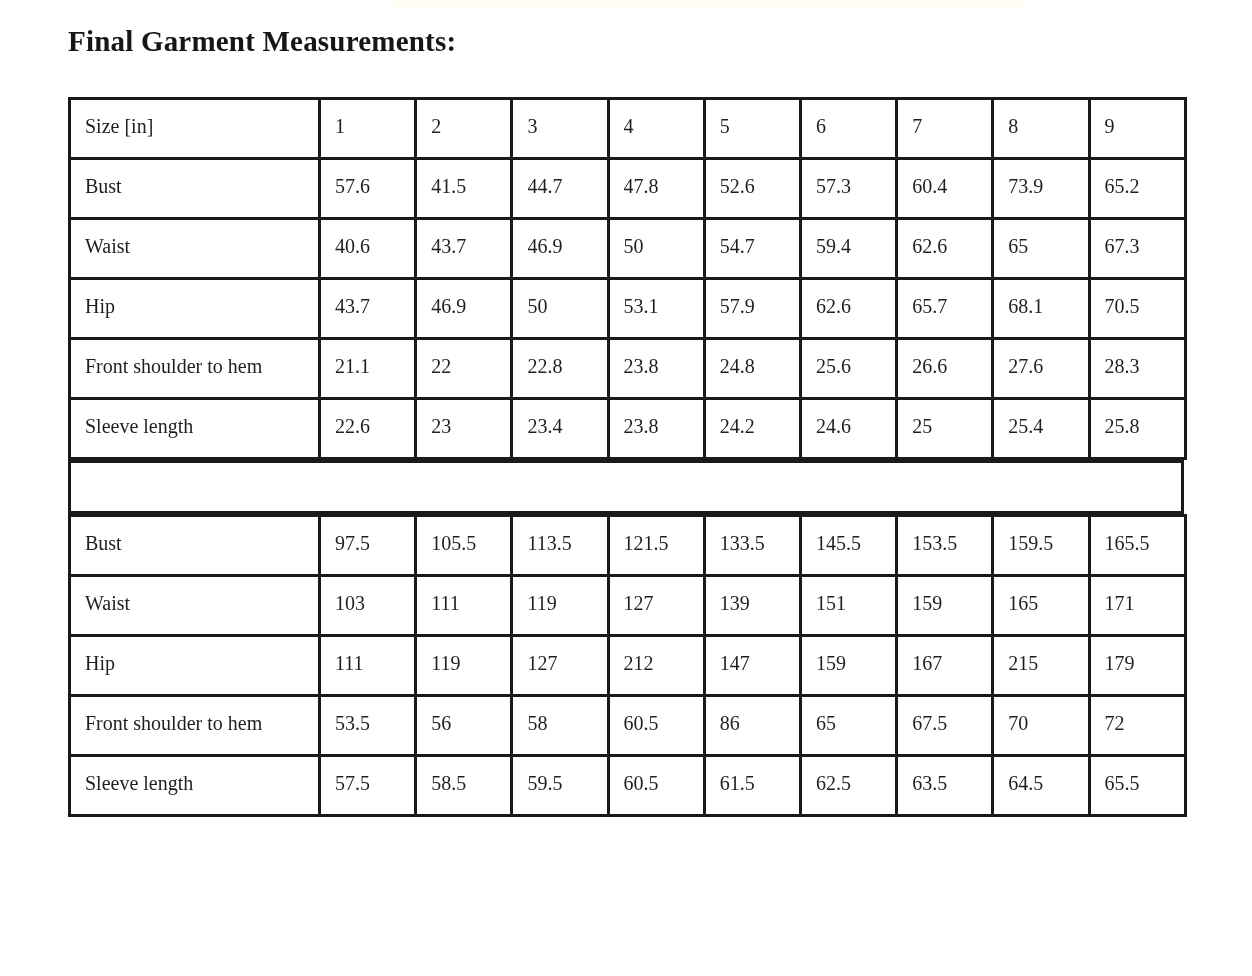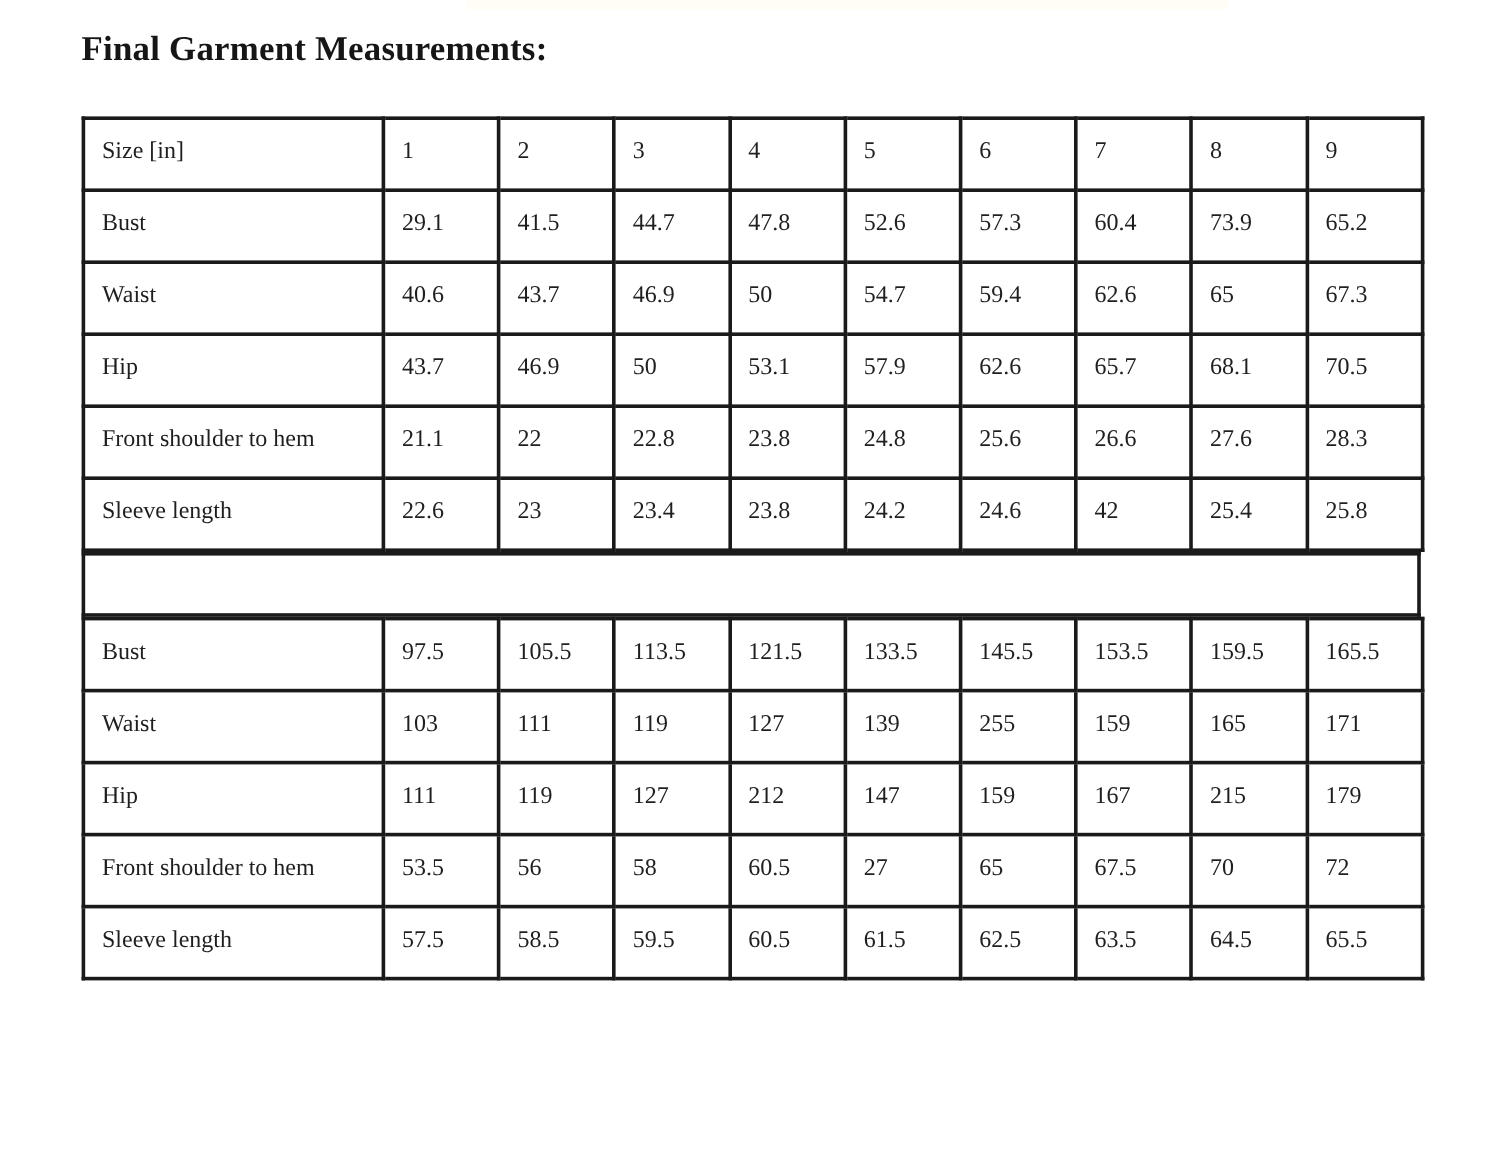--- a/index.html
+++ b/index.html
@@ -91,21 +91,21 @@
         <td>3</td>
         <td>4</td>
         <td>5</td>
         <td>6</td>
         <td>7</td>
         <td>8</td>
         <td>9</td>
       </tr>
       <tr>
         <td class="lbl">Bust</td>
-        <td>29.1</td>
+        <td>57.6</td>
         <td>41.5</td>
         <td>44.7</td>
         <td>47.8</td>
         <td>52.6</td>
         <td>57.3</td>
         <td>60.4</td>
         <td>73.9</td>
         <td>65.2</td>
       </tr>
       <tr>
@@ -145,21 +145,21 @@
         <td>28.3</td>
       </tr>
       <tr>
         <td class="lbl">Sleeve length</td>
         <td>22.6</td>
         <td>23</td>
         <td>23.4</td>
         <td>23.8</td>
         <td>24.2</td>
         <td>24.6</td>
-        <td>42</td>
+        <td>25</td>
         <td>25.4</td>
         <td>25.8</td>
       </tr>
     </tbody>
       </table>
 
     <table class="spacer">
       <tbody>
           <tr>
         <td></td>
@@ -185,21 +185,21 @@
         <td>159.5</td>
         <td>165.5</td>
       </tr>
       <tr>
         <td class="lbl">Waist</td>
         <td>103</td>
         <td>111</td>
         <td>119</td>
         <td>127</td>
         <td>139</td>
-        <td>255</td>
+        <td>151</td>
         <td>159</td>
         <td>165</td>
         <td>171</td>
       </tr>
       <tr>
         <td class="lbl">Hip</td>
         <td>111</td>
         <td>119</td>
         <td>127</td>
         <td>212</td>
@@ -208,21 +208,21 @@
         <td>167</td>
         <td>215</td>
         <td>179</td>
       </tr>
       <tr>
         <td class="lbl">Front shoulder to hem</td>
         <td>53.5</td>
         <td>56</td>
         <td>58</td>
         <td>60.5</td>
-        <td>27</td>
+        <td>86</td>
         <td>65</td>
         <td>67.5</td>
         <td>70</td>
         <td>72</td>
       </tr>
       <tr>
         <td class="lbl">Sleeve length</td>
         <td>57.5</td>
         <td>58.5</td>
         <td>59.5</td>

